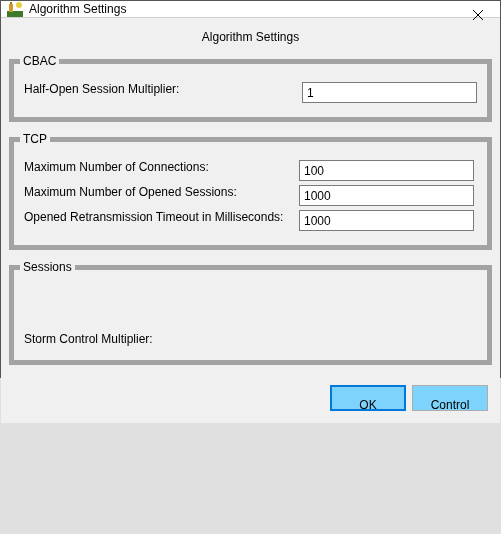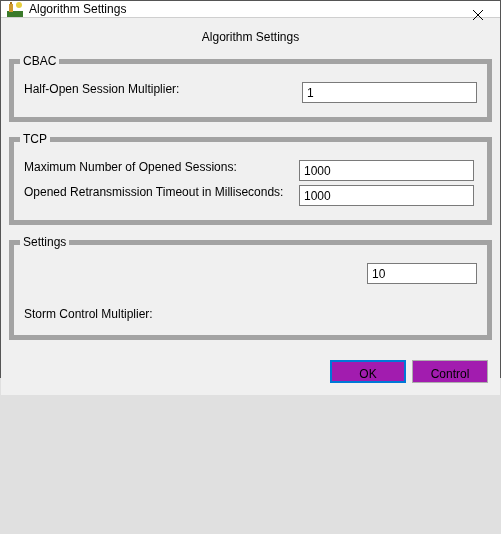--- a/index.html
+++ b/index.html
@@ -120,26 +120,26 @@
 
   .button-bar {
     display: flex;
     justify-content: flex-end;
     gap: 6px;
     padding: 10px 4px 4px 4px;
   }
   .btn {
     width: 76px;
     height: 23px;
-    background: #a21caf;
+    background: #7dd3fc;
     border: 1px solid #adadad;
     font-size: 12px;
     font-family: inherit;
     cursor: default;
-    padding: 6px;
+    padding: 12px;
     text-align: center;
   }
   .btn.default {
     border: 1px solid #0078d7;
     outline: 1px solid #0078d7;
     outline-offset: -2px;
   }
 
   .filler { flex: 1 1 auto; }
 </style>
@@ -176,35 +176,38 @@
       <div class="field-row cbac-row">
         <span class="field-label">Half-Open Session Multiplier:</span>
         <span class="spacer"></span>
         <input type="text" class="field-input" value="1" style="">
       </div>
     </fieldset>
 
     <fieldset class="groupbox">
       <legend>TCP</legend>
       <div class="field-row tcp-row">
+        <span class="field-label">Maximum Number of Connections:</span>
+        <input type="text" class="field-input" value="100" style="">
+      </div>
+      <div class="field-row tcp-row">
         <span class="field-label">Maximum Number of Opened Sessions:</span>
         <input type="text" class="field-input" value="1000" style="">
       </div>
       <div class="field-row tcp-row">
         <span class="field-label">Opened Retransmission Timeout in Milliseconds:</span>
         <input type="text" class="field-input" value="1000" style="">
       </div>
     </fieldset>
 
     <fieldset class="groupbox">
-      <legend>Settings</legend>
+      <legend>Sessions</legend>
       <div class="field-row sw-row">
         <span class="field-label">Storm Control Multiplier:</span>
         <span class="spacer"></span>
-        <input type="text" class="field-input" value="10" style="">
       </div>
     </fieldset>
 
     <div class="filler"></div>
 
     <div class="button-bar">
       <button class="btn default">OK</button>
       <button class="btn">Control</button>
     </div>
   </div>

